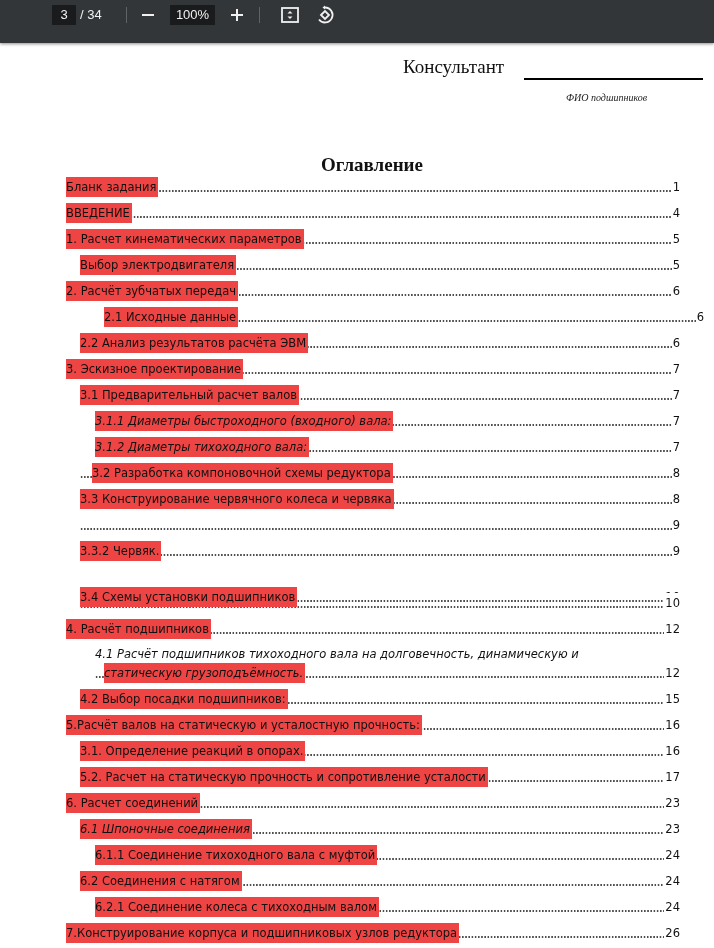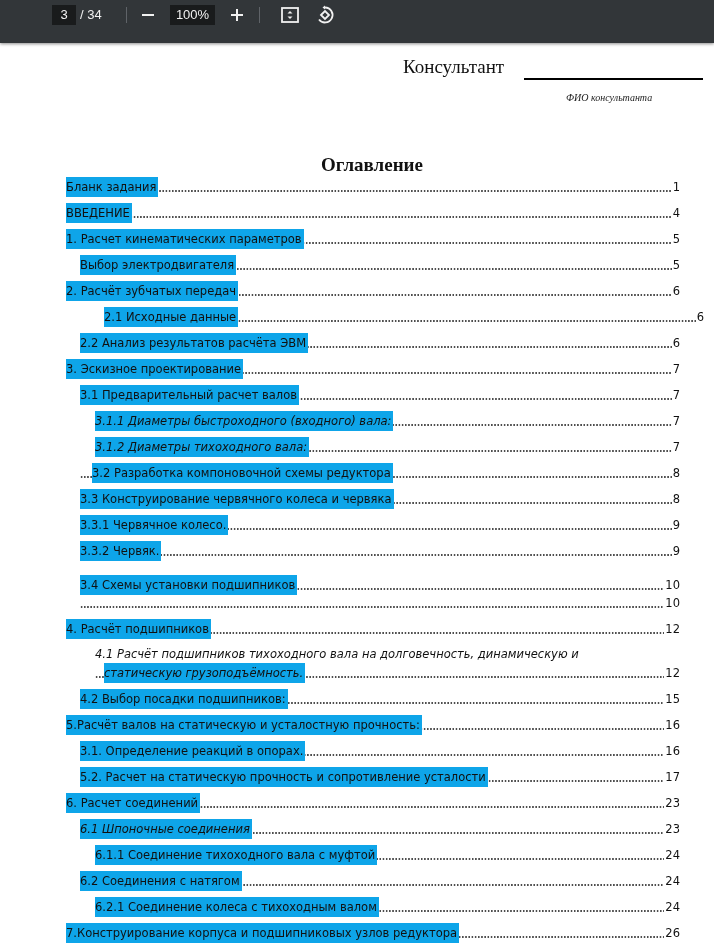--- a/index.html
+++ b/index.html
@@ -66,21 +66,21 @@
     }
 
     .toc { position: absolute; left: 0; top: 0; width: 714px; }
     .toc-row {
       position: absolute; left: 0; width: 714px; height: 20px;
       font-family: "DejaVu Sans", sans-serif; font-size: 11.5px; color: #111;
       cursor: pointer;
     }
     .toc-row .lbl {
       position: absolute; top: 0; white-space: nowrap; line-height: 20px;
-      background: #0ea5e9; padding-right: 2px; z-index: 2;
+      background: #ef4444; padding-right: 2px; z-index: 2;
     }
     .toc-row .lbl.italic { font-style: italic; }
     .toc-row .dots {
       position: absolute; top: 13px; height: 2px; z-index: 1;
       background-image: radial-gradient(circle, #333 0.6px, transparent 0.9px);
       background-size: 3.2px 2px;
       background-repeat: repeat-x;
     }
     .toc-row .pg {
       position: absolute; top: 0; line-height: 20px; text-align: right;
@@ -126,21 +126,21 @@
       <path d="M6 10 L10 6 L14 10 L10 14 Z" fill="none" stroke="#f1f1f1" stroke-width="1.8"></path>
       <path d="M10 2.5 A7.5 7.5 0 1 1 4 14.5" fill="none" stroke="#f1f1f1" stroke-width="1.8"></path>
       <path d="M10 0.5 L10 4.5 L7.5 2.5 Z" fill="#f1f1f1"></path>
     </svg>
   </div>
 </div>
 
 <div class="page">
   <div class="consultant-label">Консультант</div>
   <div class="consultant-line"></div>
-  <div class="consultant-caption">ФИО консультанта</div>
+  <div class="consultant-caption">ФИО подшипников</div>
 
   <div class="toc-title">Оглавление</div>
 
   <div class="toc" id="toc">
       <div class="toc-row" style="top: 134px;">
         <span class="dots" style="left: 66px; right: 40px;"></span>
         <span class="lbl" style="left: 66px;">Бланк задания</span>
         <span class="pg">1</span>
       </div>
       <div class="toc-row" style="top: 160px;">
@@ -198,29 +198,28 @@
         <span class="lbl" style="left: 92px;">3.2 Разработка компоновочной схемы редуктора</span>
         <span class="pg">8</span>
       </div>
       <div class="toc-row" style="top: 446px;">
         <span class="dots" style="left: 80px; right: 40px;"></span>
         <span class="lbl" style="left: 80px;">3.3 Конструирование червячного колеса и червяка</span>
         <span class="pg">8</span>
       </div>
       <div class="toc-row" style="top: 472px;">
         <span class="dots" style="left: 80px; right: 40px;"></span>
-        <span class="lbl" style="left: 80px;">3.3.1 Червячное колесо.</span>
         <span class="pg">9</span>
       </div>
       <div class="toc-row" style="top: 498px;">
         <span class="dots" style="left: 80px; right: 40px;"></span>
         <span class="lbl" style="left: 80px;">3.3.2 Червяк.</span>
         <span class="pg">9</span>
       </div>
-      <div class="toc-row" style="top: 532px;">
+      <div class="toc-row" style="top: 544px;">
         <span class="dots" style="left: 80px; right: 40px;"></span>
         <span class="lbl" style="left: 80px;">3.4 Схемы установки подшипников</span>
         <span class="pg">10</span>
       </div>
       <div class="toc-row" style="top: 550px;">
         <span class="dots" style="left: 80px; right: 40px;"></span>
         <span class="pg">10</span>
       </div>
       <div class="toc-row" style="top: 576px;">
         <span class="dots" style="left: 66px; right: 40px;"></span>

